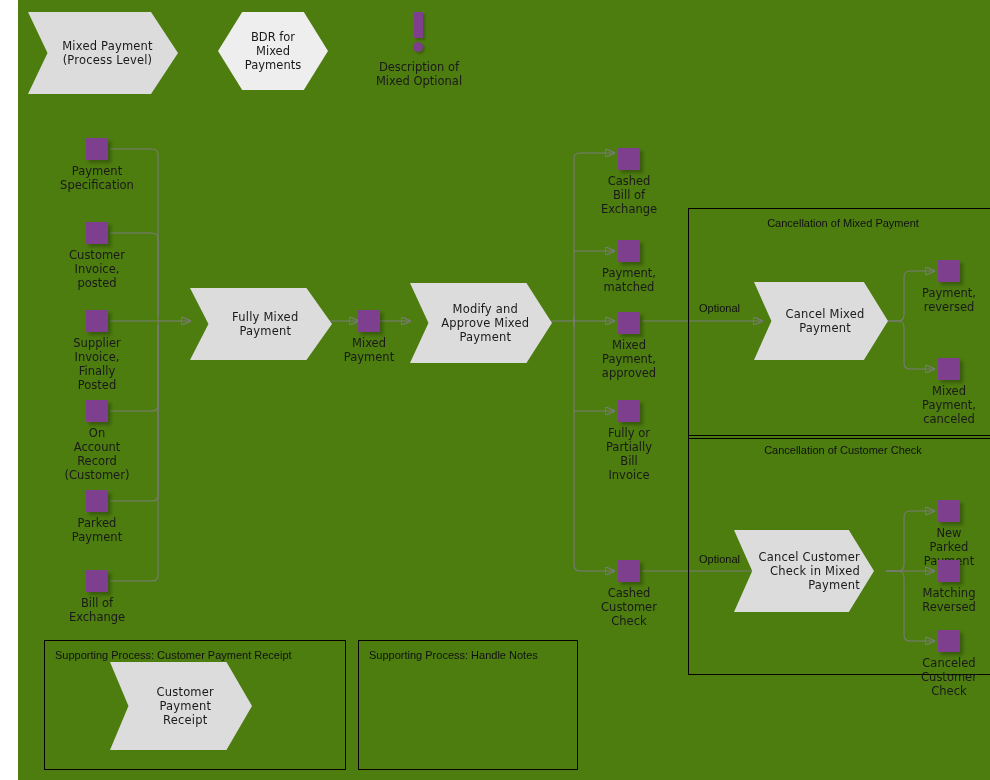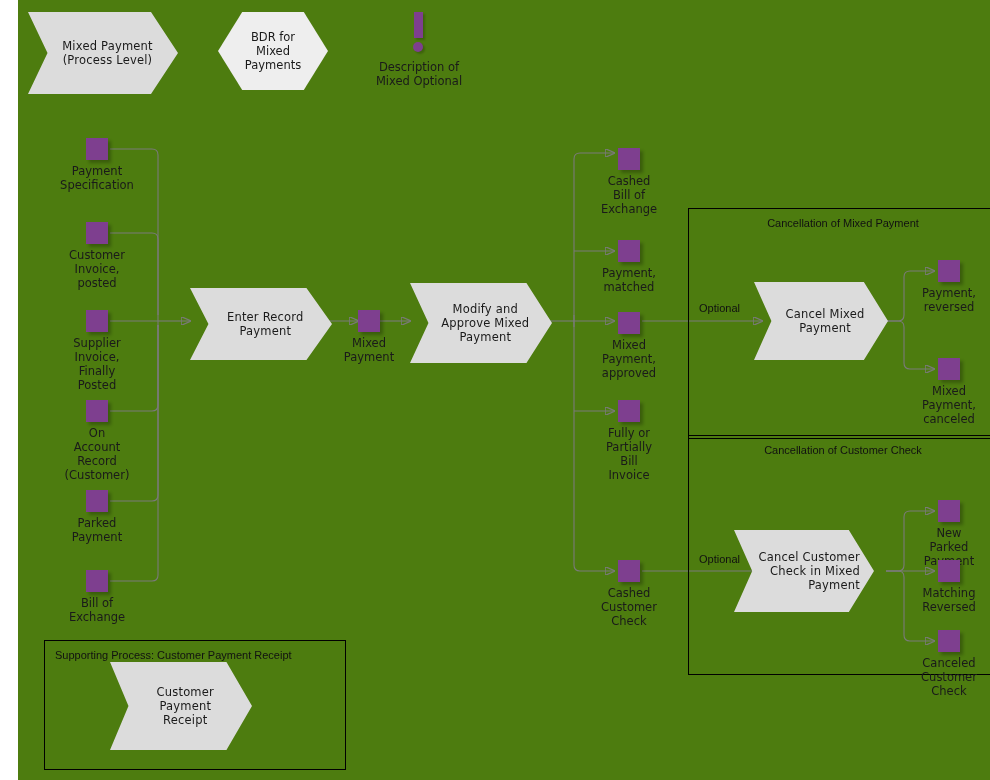--- a/index.html
+++ b/index.html
@@ -246,21 +246,21 @@
     <div class="evt-label">Parked
 Payment</div>
   </div>
   <div class="evt" style="left:68px; top:570px; width:22px; height:22px;">
     <div class="sq"></div>
     <div class="evt-label">Bill of
 Exchange</div>
   </div>
 
   <div class="chevron" style="left:172px; top:288px; width:142px; height:72px;">
-    <span class="chev-label">Enter Record
+    <span class="chev-label">Fully Mixed
 Payment</span>
   </div>
 
   <div class="evt" style="left:340px; top:310px; width:22px; height:22px;">
     <div class="sq"></div>
     <div class="evt-label">Mixed
 Payment</div>
   </div>
 
   <div class="chevron" style="left:392px; top:283px; width:142px; height:80px;">
@@ -346,14 +346,17 @@
 
   <div class="groupbox left-title" style="left:26px; top:640px; width:302px; height:130px;">
     <div class="gb-title">Supporting Process: Customer Payment Receipt</div>
   </div>
   <div class="chevron" style="left:92px; top:662px; width:142px; height:88px;">
     <span class="chev-label">Customer
 Payment
 Receipt</span>
   </div>
 
+  <div class="groupbox left-title" style="left:340px; top:640px; width:220px; height:130px;">
+    <div class="gb-title">Supporting Process: Handle Notes</div>
+  </div>
 
 </div>
 
 </body></html>

